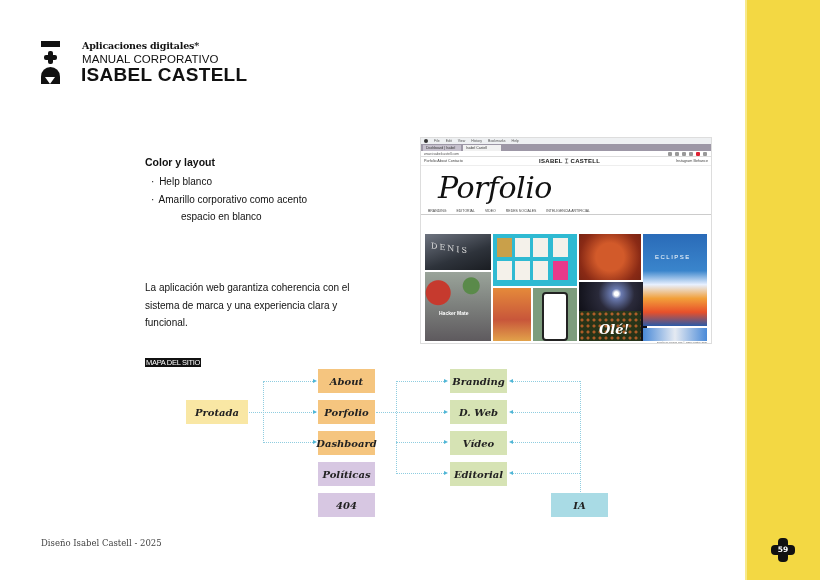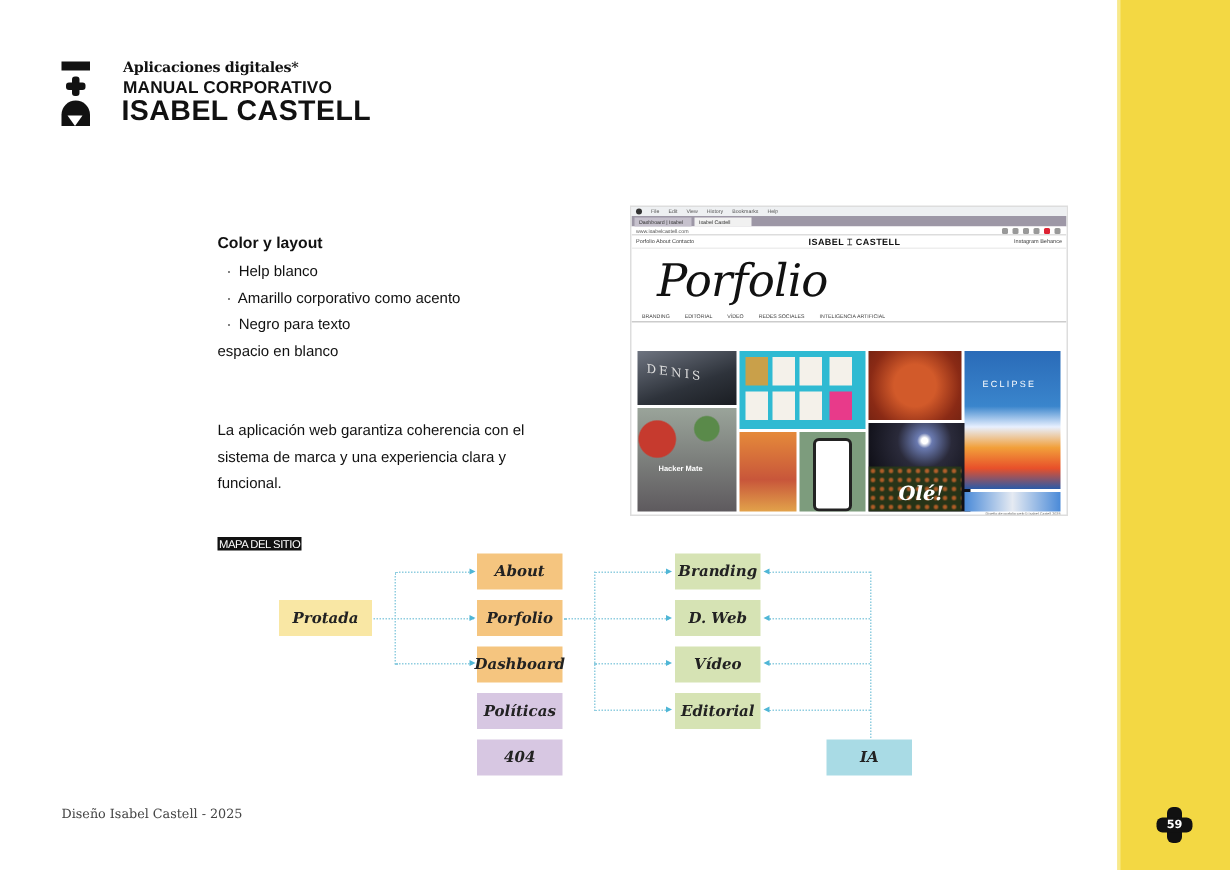--- a/index.html
+++ b/index.html
@@ -12,29 +12,29 @@
   
   .logo { position: absolute; left: 41px; top: 41px; width: 19px; height: 44px; }
   .logo .bar { position: absolute; left: 0; top: 0; width: 19px; height: 6px; background: #111; }
   .logo .cross { position: absolute; left: 3px; top: 10px; width: 13px; height: 13px; }
   .logo .cross::before, .logo .cross::after { content: ""; position: absolute; left: 4px; top: 0; width: 5px; height: 13px; background: #111; border-radius: 2px; }
   .logo .cross::after { left: 0; top: 4px; width: 13px; height: 5px; }
   .logo .dome { position: absolute; left: 0; top: 26px; width: 19px; height: 17px; background: #111; border-radius: 10px 10px 0 0; }
   .logo .notch { position: absolute; left: 4px; top: 36px; width: 0; height: 0; border-left: 5.5px solid transparent; border-right: 5.5px solid transparent; border-top: 7px solid #fff; }
 
   .hdr-sub { position: absolute; left: 82px; top: 40px; font-family: "DejaVu Serif", serif; font-weight: bold; font-size: 9.5px; letter-spacing: -0.2px; }
-  .hdr-manual { position: absolute; left: 82px; top: 53px; font-size: 11.5px; font-weight: bold; letter-spacing: 0.1px; }
+  .hdr-manual { position: absolute; left: 82px; top: 53px; font-size: 11.5px; font-weight: normal; letter-spacing: 0.1px; }
   .hdr-name { position: absolute; left: 81px; top: 64px; font-size: 19px; font-weight: bold; letter-spacing: 0.3px; }
 
   
   .section-title { position: absolute; left: 145px; top: 156px; font-size: 10.5px; font-weight: bold; }
   .bullets { position: absolute; left: 145px; top: 173px; width: 220px; font-size: 10px; line-height: 17.6px; }
   .bullets .b { display: block; padding-left: 6px; }
   .bullets .b .dot { margin-right: 2px; }
-  .bullets .cont { display: block; }
+  .bullets .cont { display: block; margin-left: 36px; }
   .para { position: absolute; left: 145px; top: 279px; width: 225px; font-size: 10px; line-height: 17.6px; }
   .sitemap-label { position: absolute; left: 145px; top: 358px; background: #111; color: #fff; font-size: 7.5px; padding: 0 1px; line-height: 9px; letter-spacing: -0.3px; }
 
   
   .browser { position: absolute; left: 421px; top: 138px; width: 290px; height: 205px; background: #fff; box-shadow: 0 0 0 1px #ddd; overflow: hidden; }
   .b-menubar { height: 6px; background: #eef0f2; display: flex; align-items: center; gap: 6px; padding-left: 3px; font-size: 3.5px; color: #555; }
   .b-menubar .dot { width: 4px; height: 4px; background: #333; border-radius: 50%; }
   .b-tabbar { height: 7px; background: #9d97a6; display: flex; align-items: flex-end; padding-left: 2px; gap: 2px; }
   .b-tab { height: 6px; background: #c6c1cd; font-size: 3.5px; padding: 0 3px; width: 38px; color: #333; line-height: 6px; white-space: nowrap; overflow: hidden; }
   .b-tab.active { background: #f1f1f1; }
@@ -101,21 +101,20 @@
   <div class="notch"></div>
 </div>
 <div class="hdr-sub">Aplicaciones digitales*</div>
 <div class="hdr-manual">MANUAL CORPORATIVO</div>
 <div class="hdr-name">ISABEL CASTELL</div>
 
 <div class="section-title">Color y layout</div>
 <div class="bullets">
   <span class="b"><span class="dot">·</span> <span>Help blanco</span></span>
   <span class="b"><span class="dot">·</span> <span>Amarillo corporativo como acento</span></span>
-  <span class="b"><span class="dot">·</span> <span>Negro para texto</span></span>
   <span class="cont">espacio en blanco</span>
 </div>
 <div class="para">La aplicación web garantiza coherencia con el sistema de marca y una experiencia clara y funcional.</div>
 <div class="sitemap-label">MAPA DEL SITIO</div>
 
 <div class="browser">
   <div class="b-menubar">
     <span class="dot"></span>
     <span>File</span>
     <span>Edit</span>

